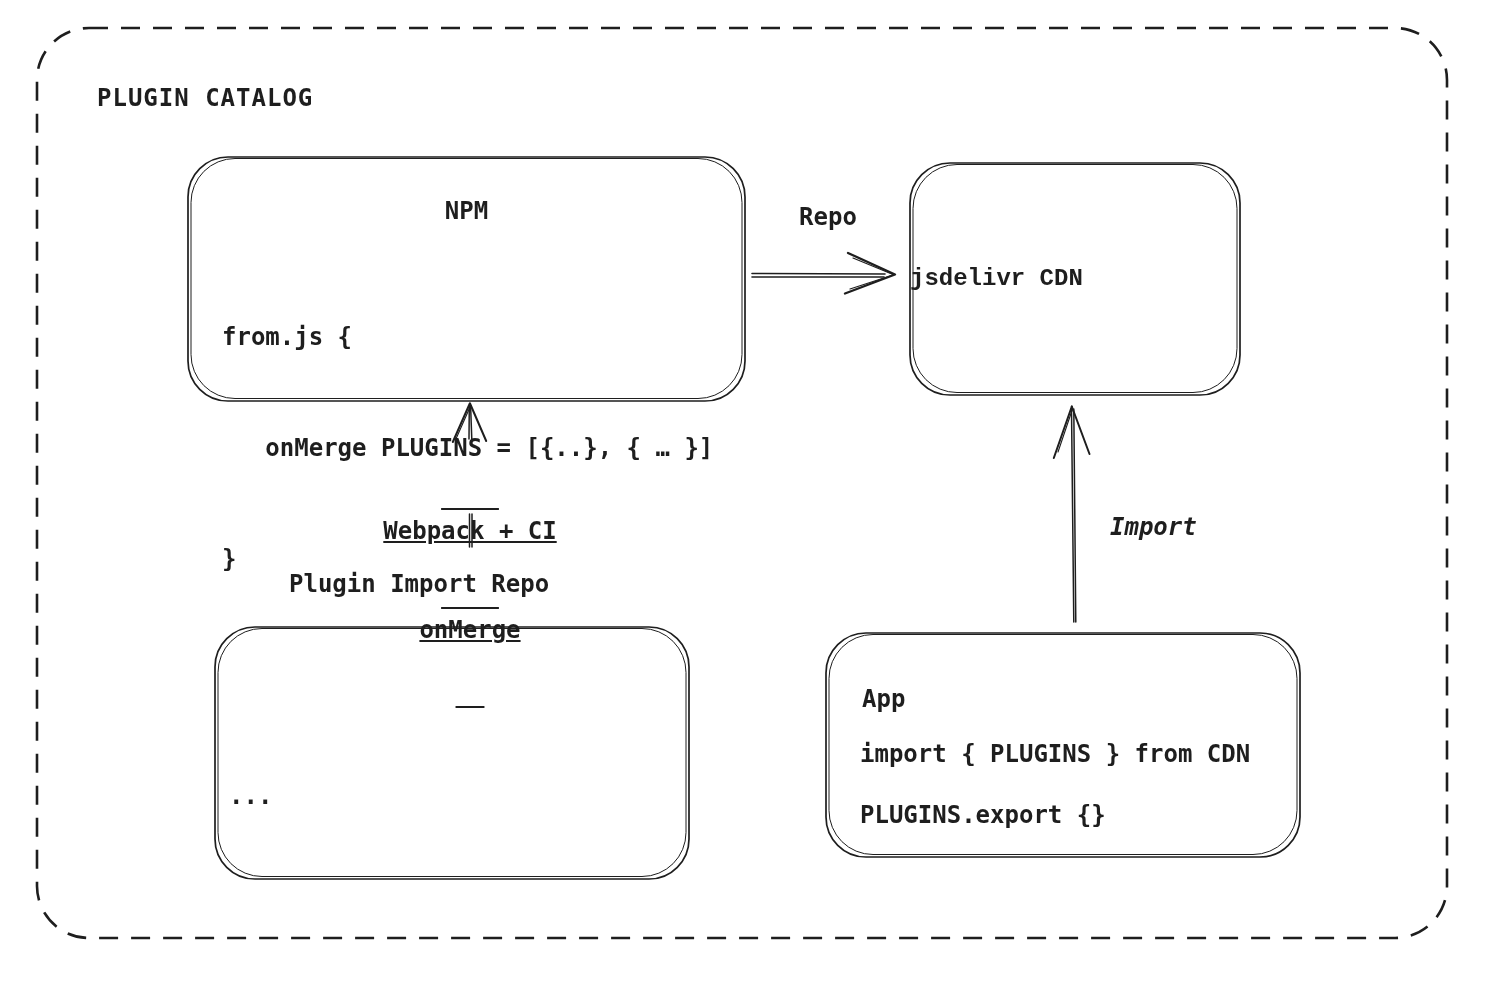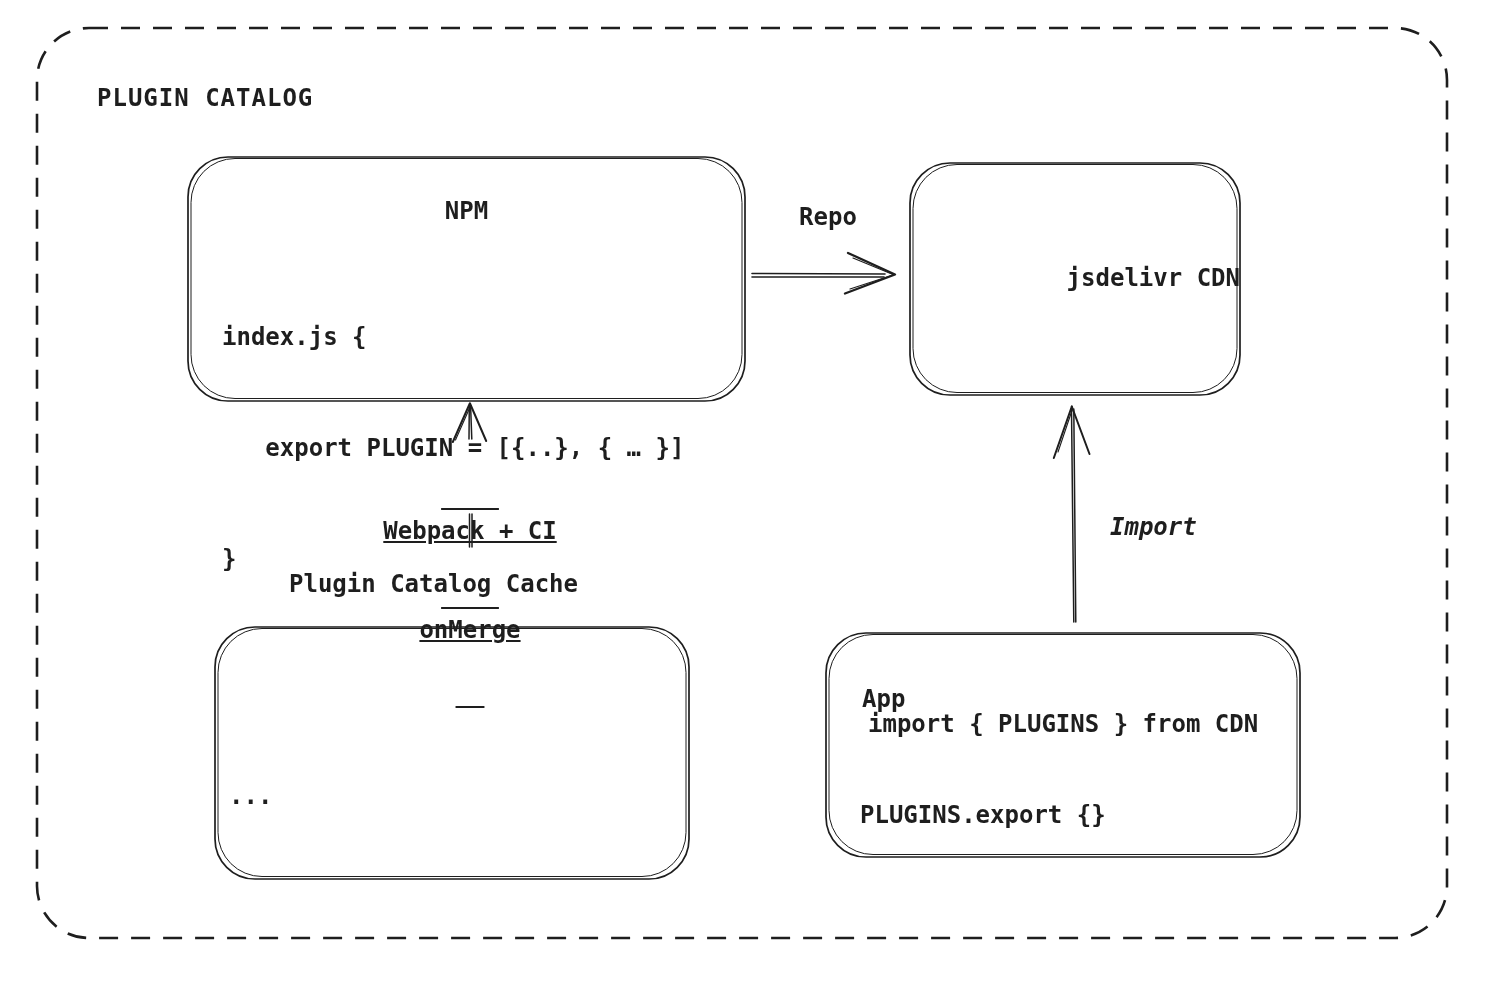--- a/index.html
+++ b/index.html
@@ -47,21 +47,22 @@
   }
   .cache-label {
     left: 828px;
     top: 202px;
     transform: translateX(-50%);
   }
   .cdn-title {
     left: 910px;
     top: 263px;
     width: 330px;
-    text-align: right;
+    text-align: left;
+    font-family: Liberation Mono, monospace;
   }
   .build-label {
     left: 470px;
     top: 449px;
     transform: translateX(-50%);
     text-align: center;
     line-height: 33px;
     text-decoration: underline;
   }
   .repo-title {
@@ -72,22 +73,21 @@
     left: 229px;
     top: 709px;
     line-height: 35px;
   }
   .app-title {
     left: 862px;
     top: 684px;
   }
   .app-code-1 {
     left: 860px;
-    top: 709px;
-    margin-left: 8px;
+    top: 739px;
   }
   .app-code-2 {
     left: 860px;
     top: 800px;
   }
   .import-label {
     left: 1110px;
     top: 512px;
     font-style: italic;
   }
@@ -147,35 +147,35 @@
       <path d="M1071.8 406.5 L1053.8 458" stroke-width="2"></path>
       <path d="M1071.8 406.5 L1089.5 454" stroke-width="2"></path>
       <path d="M1072.5 409 L1058 452" stroke-width="1.1"></path>
     </g>
   </svg>
 
   <div class="t npm-title">NPM</div>
 
   <div class="t diagram-title">PLUGIN CATALOG</div>
   <div class="t npm-code">
-    <div>index.js {</div>
-    <div>   export PLUGIN = [{..}, { … }]</div>
+    <div>from.js {</div>
+    <div>   onMerge PLUGINS = [{..}, { … }]</div>
     <div>}</div>
   </div>
 
   <div class="t cache-label">Repo</div>
 
   <div class="t cdn-title">jsdelivr CDN</div>
 
   <div class="t build-label">
     <div>Webpack + CI</div>
     <div>onMerge</div>
   </div>
 
-  <div class="t repo-title">Plugin Catalog Cache</div>
+  <div class="t repo-title">Plugin Import Repo</div>
   <div class="t repo-files">
     <div>...</div>
   </div>
 
   <div class="t app-title">App</div>
   <div class="t app-code-1">import { PLUGINS } from CDN</div>
   <div class="t app-code-2">PLUGINS.export {}</div>
 
   <div class="t import-label">Import</div>
 

